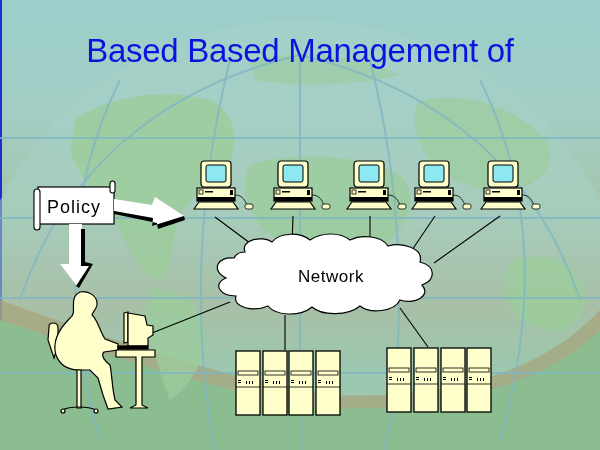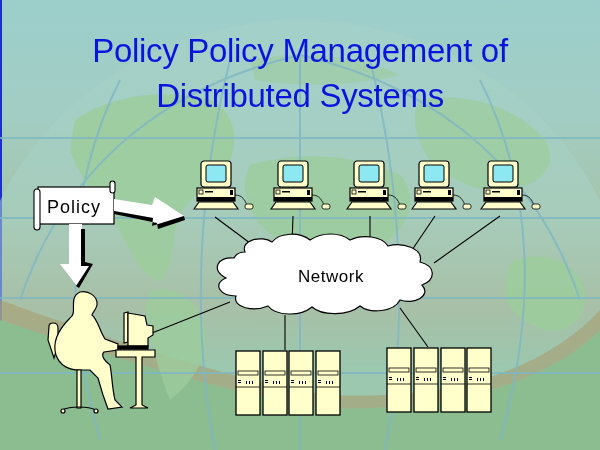--- a/index.html
+++ b/index.html
@@ -47,22 +47,21 @@
       <path d="M0,373 L600,373"></path>
       <path d="M120,80 C70,180 60,300 100,440"></path>
       <path d="M230,60 C200,180 190,320 215,450"></path>
       <path d="M300,55 L300,450"></path>
       <path d="M370,60 C400,180 410,320 385,450"></path>
       <path d="M480,80 C530,180 540,300 500,440"></path>
       <path d="M20,300 C60,180 150,90 300,55 C450,90 540,180 580,300"></path>
     </g>
   </svg>
 
-  <div id="title-line-1" class="title">Policy Policy Management of</div>
-  <div id="title-line-2" class="title">Distributed Systems</div>
+  <div id="title-line-1" class="title">Based Based Management of</div>
 
   <svg id="diagram-svg" width="600" height="450" viewBox="0 0 600 450">
     <defs>
       <g id="pc">
 
         <rect x="4" y="0" width="30" height="26" rx="3" fill="#ffffcc" stroke="#000" stroke-width="1.2"></rect>
         <rect x="9" y="4" width="20" height="17" rx="2" fill="#8ee8f2" stroke="#000" stroke-width="1"></rect>
 
         <rect x="0" y="27" width="38" height="13" fill="#ffffcc" stroke="#000" stroke-width="1.2"></rect>
         <rect x="2" y="29" width="4" height="4" fill="none" stroke="#000" stroke-width="0.8"></rect>

